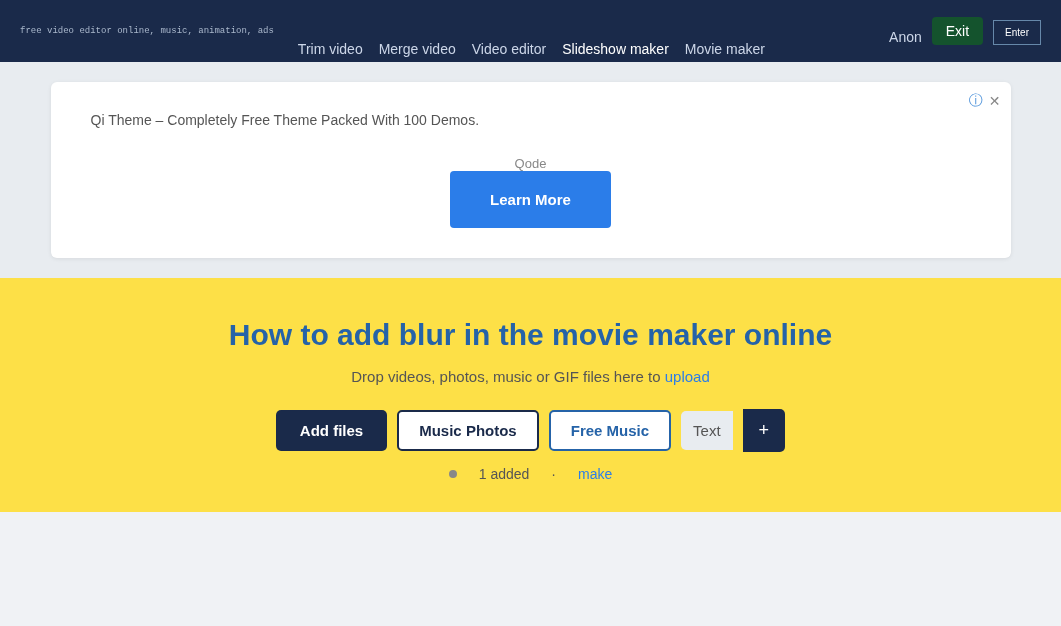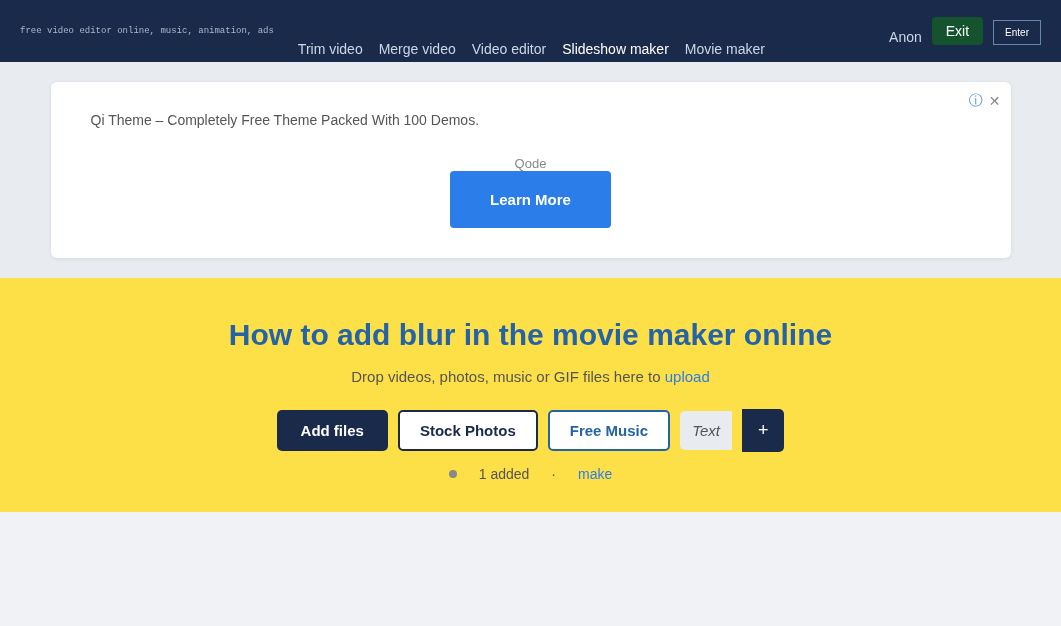--- a/index.html
+++ b/index.html
@@ -199,21 +199,20 @@
       font-weight: bold;
     }
     .text-label {
       background: #e8ecf0;
       color: #555;
       border: none;
       padding: 11px 12px;
       border-radius: 5px 0 0 5px;
       font-size: 15px;
       cursor: default;
-      font-style: italic;
     }
     .text-input {
       border: 1px solid #ccc;
       border-left: none;
       border-right: none;
       padding: 11px 14px;
       font-size: 15px;
       width: 160px;
       outline: none;
       color: #aaa;
@@ -283,21 +282,21 @@
 </div>
 
 <div class="main-content">
   <h1 class="main-heading">How to add blur in the movie maker online</h1>
   <p class="drop-text">
     <span>Drop videos, photos, music or GIF files here to</span>
     <span class="upload-link">upload</span>
   </p>
   <div class="action-row">
     <button class="btn-add-files">Add files</button>
-    <button class="btn-stock-photos">Stock Photos</button>
+    <button class="btn-stock-photos">Music Photos</button>
     <button class="btn-free-music">Free Music</button>
     <span class="text-label">Text</span>
     <button class="btn-plus">+</button>
   </div>
   <div class="status-row">
     <span class="status-dot"></span>
     <span>1 added</span>
     <span>·</span>
     <span class="make-link">make</span>
   </div>

